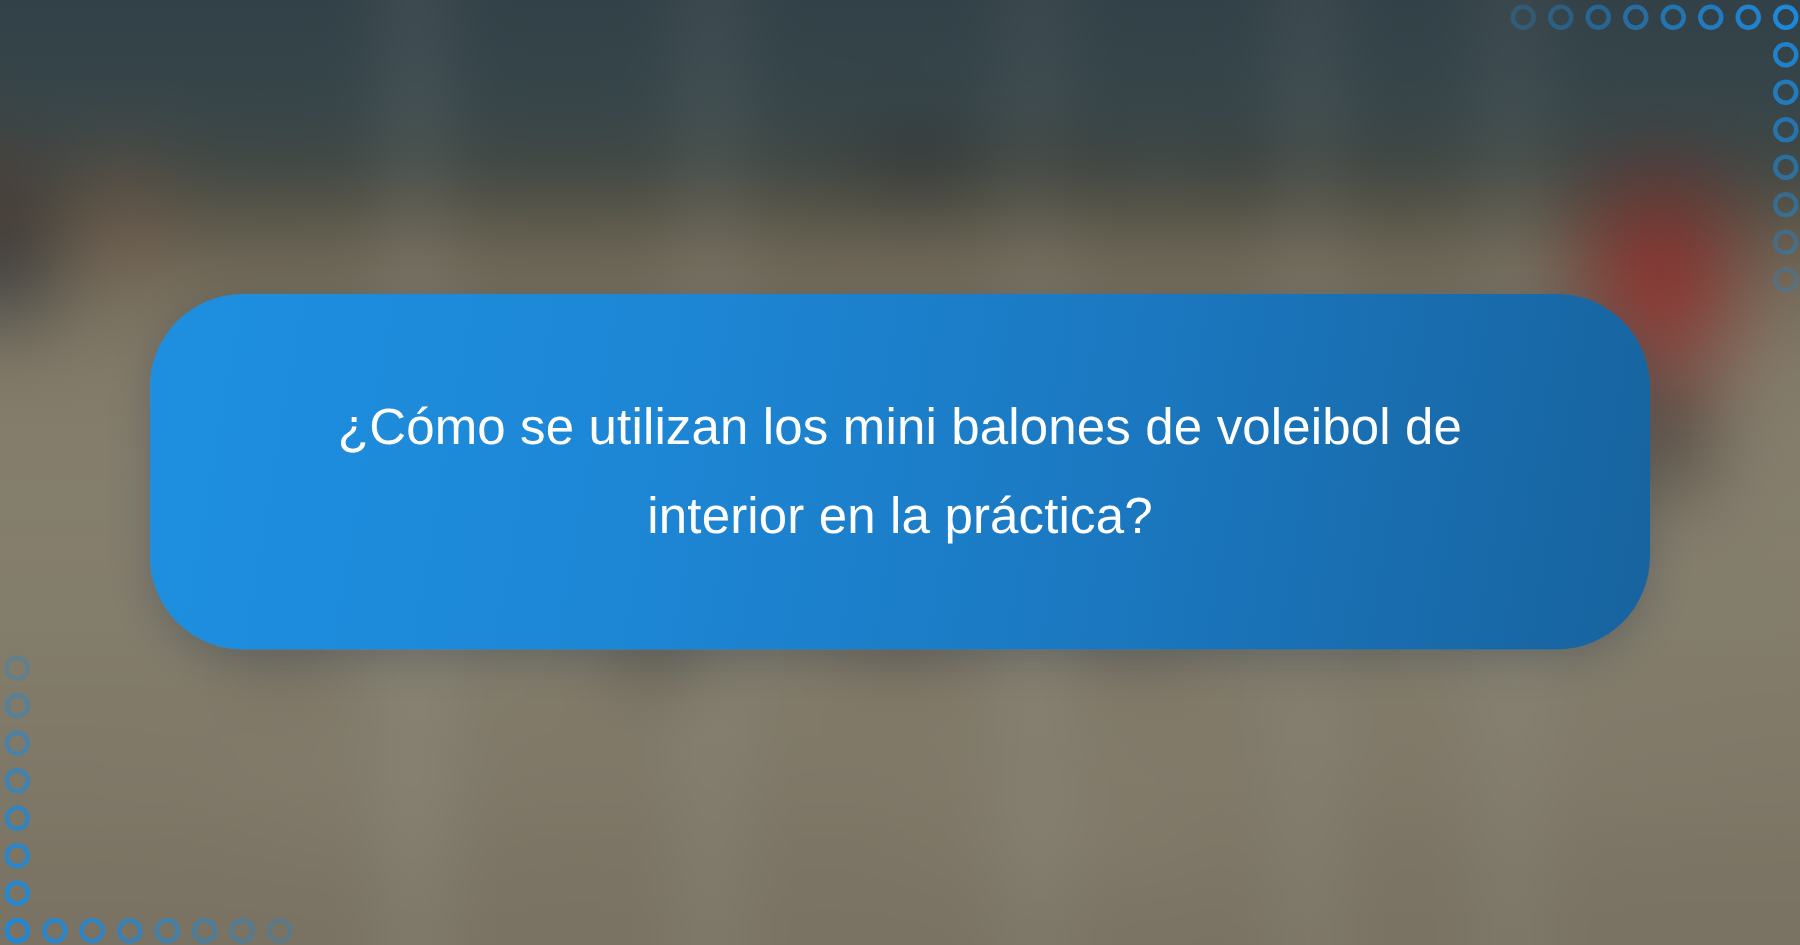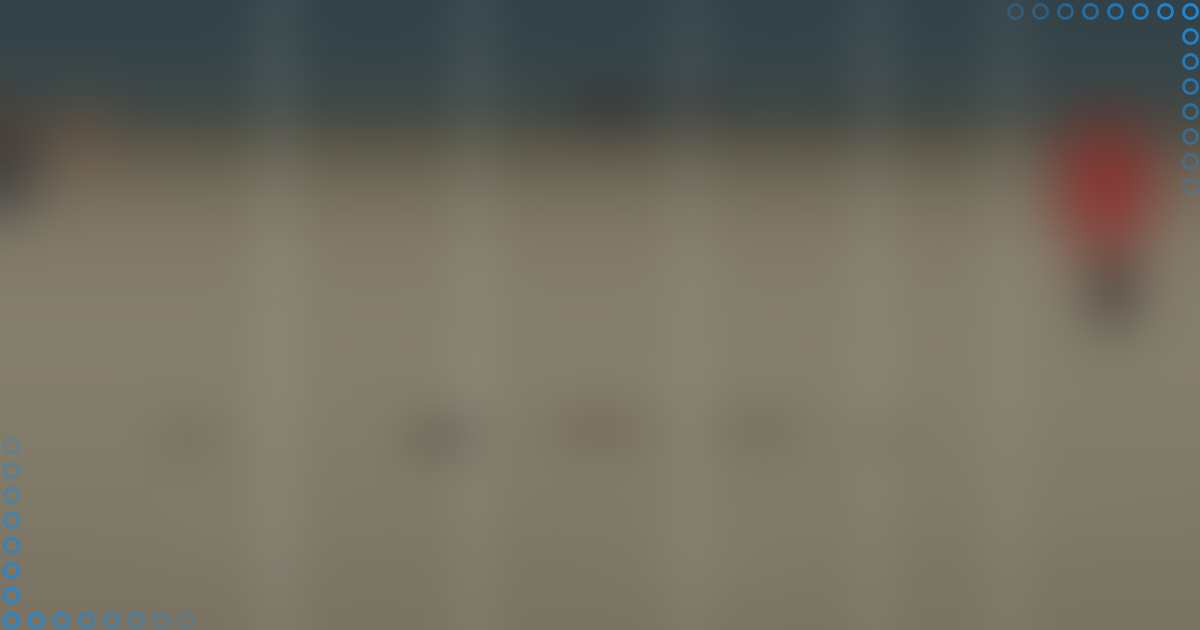--- a/index.html
+++ b/index.html
@@ -150,14 +150,17 @@
       <div class="ring" style="left: 3px; top: 192px; opacity: 1; border-color: rgb(30, 136, 216); width: 17px; height: 17px; border-width: 3px;"></div>
       <div class="ring" style="left: 28px; top: 192px; opacity: 0.9; border-color: rgb(30, 136, 216); width: 17px; height: 17px; border-width: 3px;"></div>
       <div class="ring" style="left: 53px; top: 192px; opacity: 0.8; border-color: rgb(30, 136, 216); width: 17px; height: 17px; border-width: 3px;"></div>
       <div class="ring" style="left: 78px; top: 192px; opacity: 0.7; border-color: rgb(30, 136, 216); width: 17px; height: 17px; border-width: 3px;"></div>
       <div class="ring" style="left: 103px; top: 192px; opacity: 0.6; border-color: rgb(30, 136, 216); width: 17px; height: 17px; border-width: 3px;"></div>
       <div class="ring" style="left: 128px; top: 192px; opacity: 0.5; border-color: rgb(30, 136, 216); width: 17px; height: 17px; border-width: 3px;"></div>
       <div class="ring" style="left: 153px; top: 192px; opacity: 0.4; border-color: rgb(30, 136, 216); width: 17px; height: 17px; border-width: 3px;"></div>
       <div class="ring" style="left: 178px; top: 192px; opacity: 0.3; border-color: rgb(30, 136, 216); width: 17px; height: 17px; border-width: 3px;"></div>
     </div>
 
+  <div id="question-card">
+    <div id="question-text">¿Cómo se utilizan los mini balones de voleibol de interior en la práctica?</div>
+  </div>
 
 </div>
 
 </body></html>

